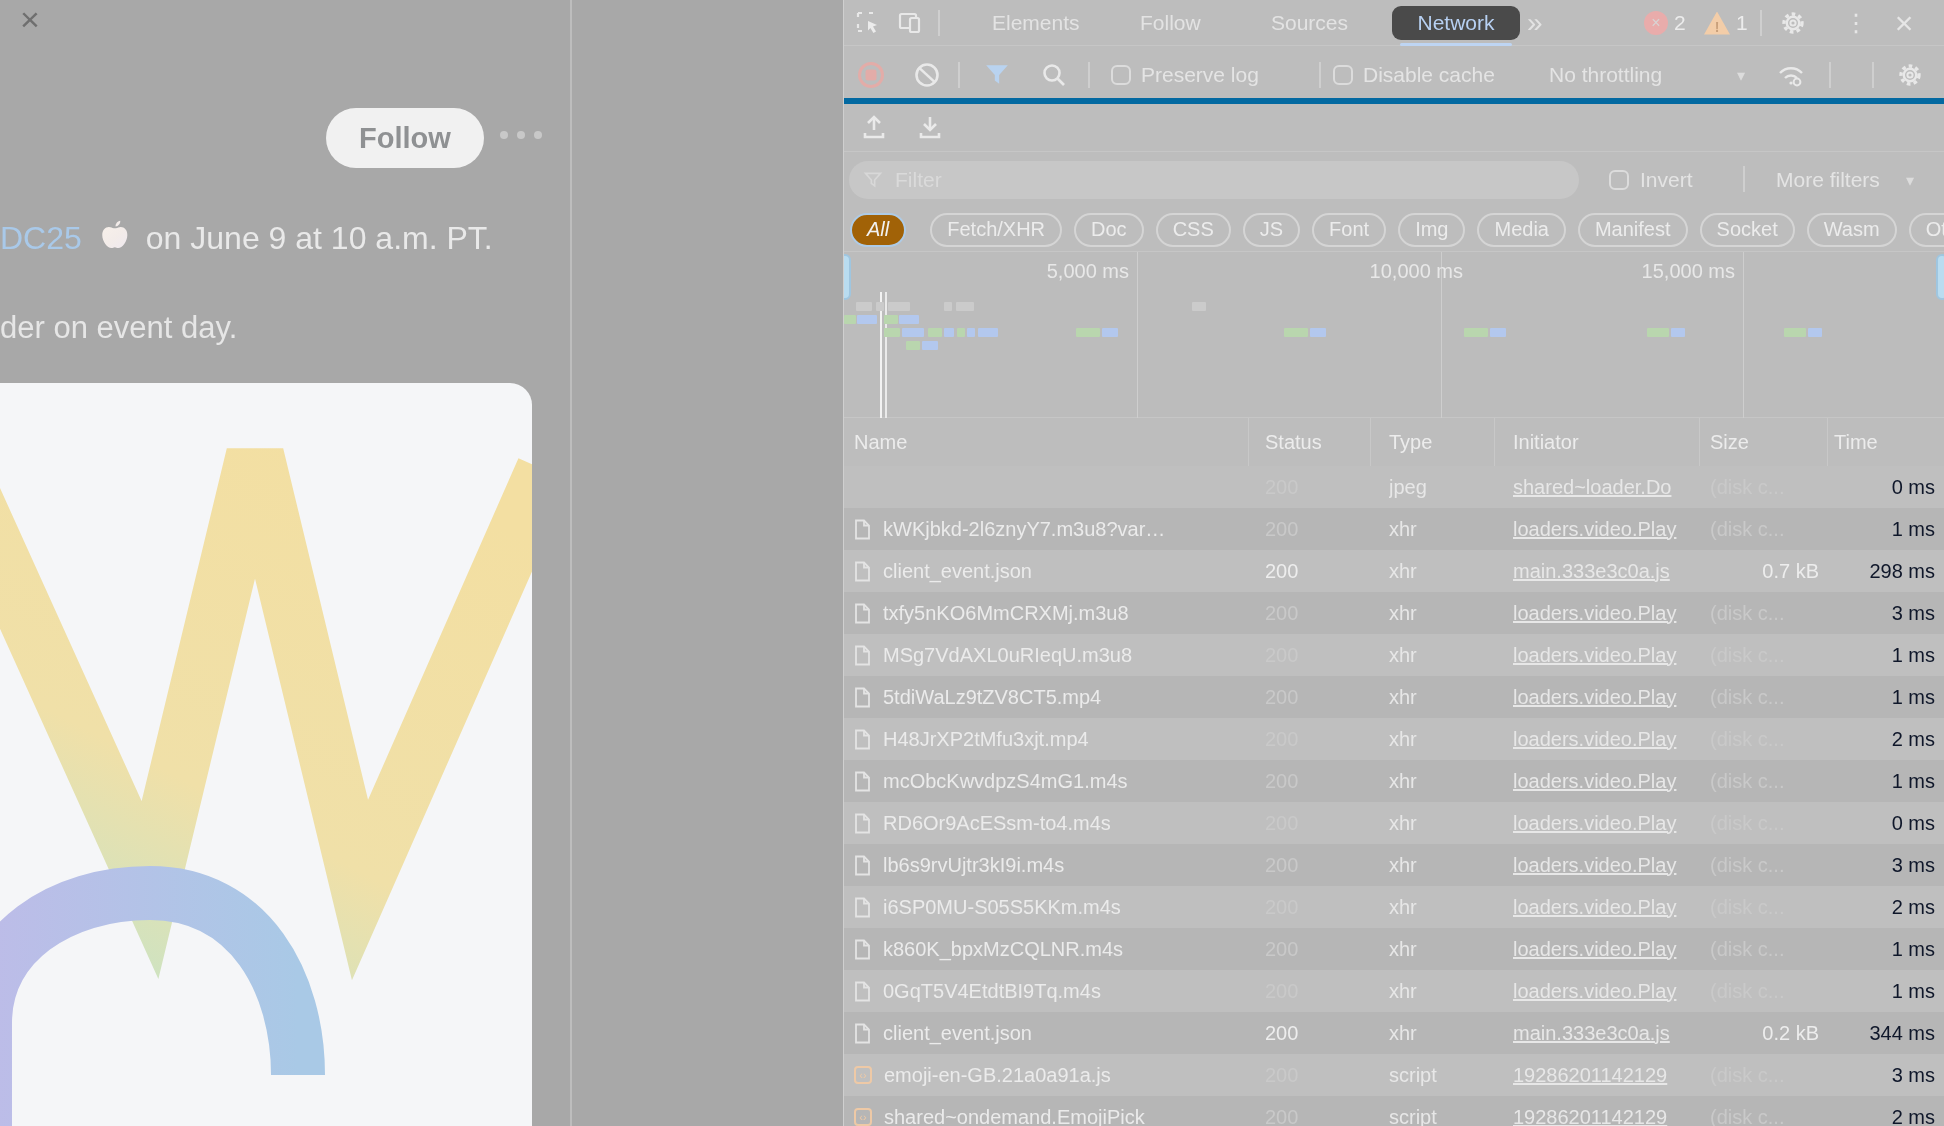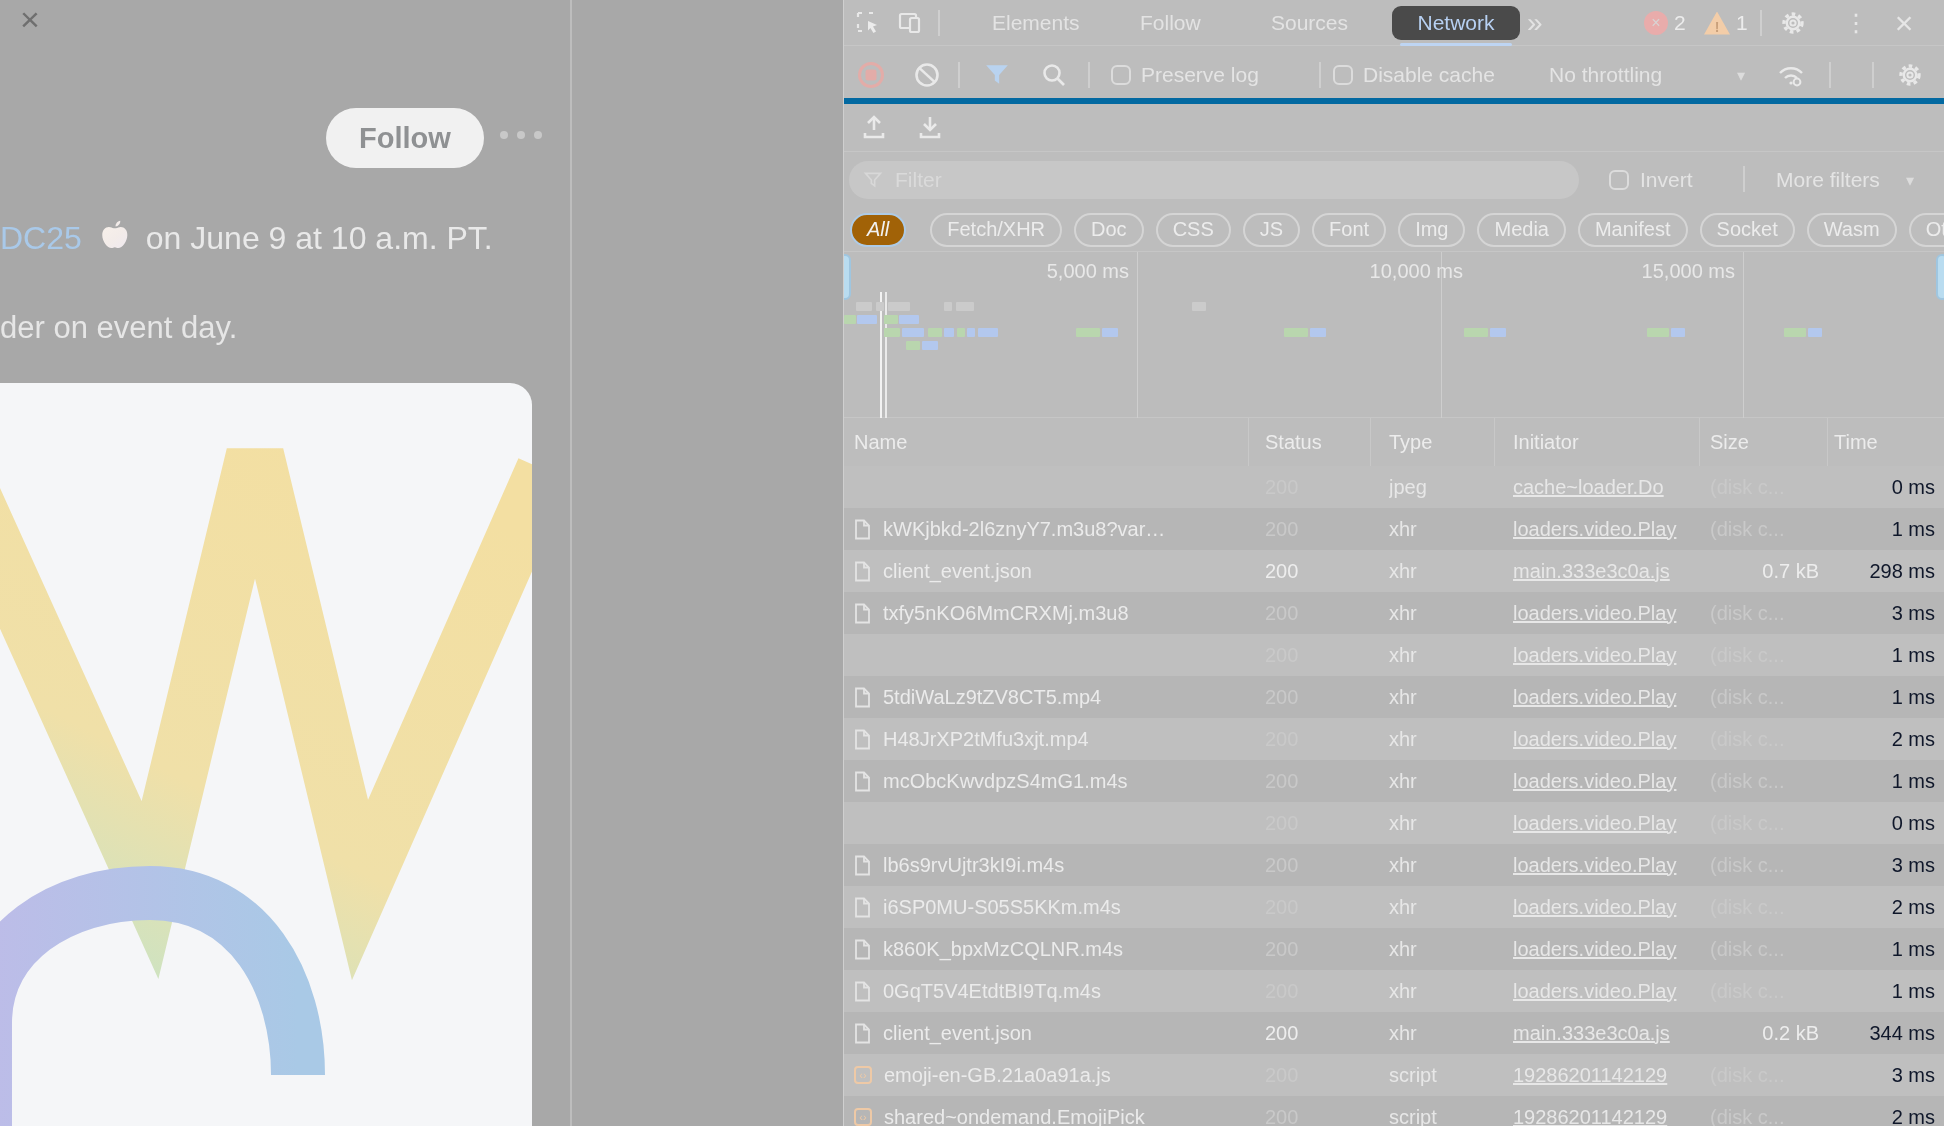--- a/index.html
+++ b/index.html
@@ -350,21 +350,21 @@
     <div class="col-line" style="left:404px"></div>
     <div class="col-line" style="left:526px"></div>
     <div class="col-line" style="left:650px"></div>
     <div class="col-line" style="left:855px"></div>
     <div class="col-line" style="left:983px"></div>
     <div class="rows" id="rows">
         <div class="nrow main" style="top: 0px;">
           <div class="cell c-status faded">200</div>
           <div class="cell c-type">jpeg</div>
           <div class="cell c-init">
-            <span>cache~loader.Do</span>
+            <span>shared~loader.Do</span>
           </div>
           <div class="cell c-size cached faded">(disk c...</div>
           <div class="cell c-time">0 ms</div>
         </div>
         <div class="nrow alt" style="top: 42px;">
           <div class="cell c-name">
             <span class="ico-doc">
               <svg width="17" height="21" viewBox="0 0 17 21" fill="none" stroke="#e4e4e4" stroke-width="1.8">
                 <path d="M2 1.5 h8 l5 5 v13 h-13 z"></path>
                 <path d="M10 1.5 v5 h5"></path>
@@ -410,20 +410,29 @@
           </div>
           <div class="cell c-status faded">200</div>
           <div class="cell c-type">xhr</div>
           <div class="cell c-init">
             <span>loaders.video.Play</span>
           </div>
           <div class="cell c-size cached faded">(disk c...</div>
           <div class="cell c-time">3 ms</div>
         </div>
         <div class="nrow main" style="top: 168px;">
+          <div class="cell c-name">
+            <span class="ico-doc">
+              <svg width="17" height="21" viewBox="0 0 17 21" fill="none" stroke="#e4e4e4" stroke-width="1.8">
+                <path d="M2 1.5 h8 l5 5 v13 h-13 z"></path>
+                <path d="M10 1.5 v5 h5"></path>
+              </svg>
+            </span>
+            <span>MSg7VdAXL0uRIeqU.m3u8</span>
+          </div>
           <div class="cell c-status faded">200</div>
           <div class="cell c-type">xhr</div>
           <div class="cell c-init">
             <span>loaders.video.Play</span>
           </div>
           <div class="cell c-size cached faded">(disk c...</div>
           <div class="cell c-time">1 ms</div>
         </div>
         <div class="nrow alt" style="top: 210px;">
           <div class="cell c-name">
@@ -473,20 +482,29 @@
           </div>
           <div class="cell c-status faded">200</div>
           <div class="cell c-type">xhr</div>
           <div class="cell c-init">
             <span>loaders.video.Play</span>
           </div>
           <div class="cell c-size cached faded">(disk c...</div>
           <div class="cell c-time">1 ms</div>
         </div>
         <div class="nrow main" style="top: 336px;">
+          <div class="cell c-name">
+            <span class="ico-doc">
+              <svg width="17" height="21" viewBox="0 0 17 21" fill="none" stroke="#e4e4e4" stroke-width="1.8">
+                <path d="M2 1.5 h8 l5 5 v13 h-13 z"></path>
+                <path d="M10 1.5 v5 h5"></path>
+              </svg>
+            </span>
+            <span>RD6Or9AcESsm-to4.m4s</span>
+          </div>
           <div class="cell c-status faded">200</div>
           <div class="cell c-type">xhr</div>
           <div class="cell c-init">
             <span>loaders.video.Play</span>
           </div>
           <div class="cell c-size cached faded">(disk c...</div>
           <div class="cell c-time">0 ms</div>
         </div>
         <div class="nrow alt" style="top: 378px;">
           <div class="cell c-name">

